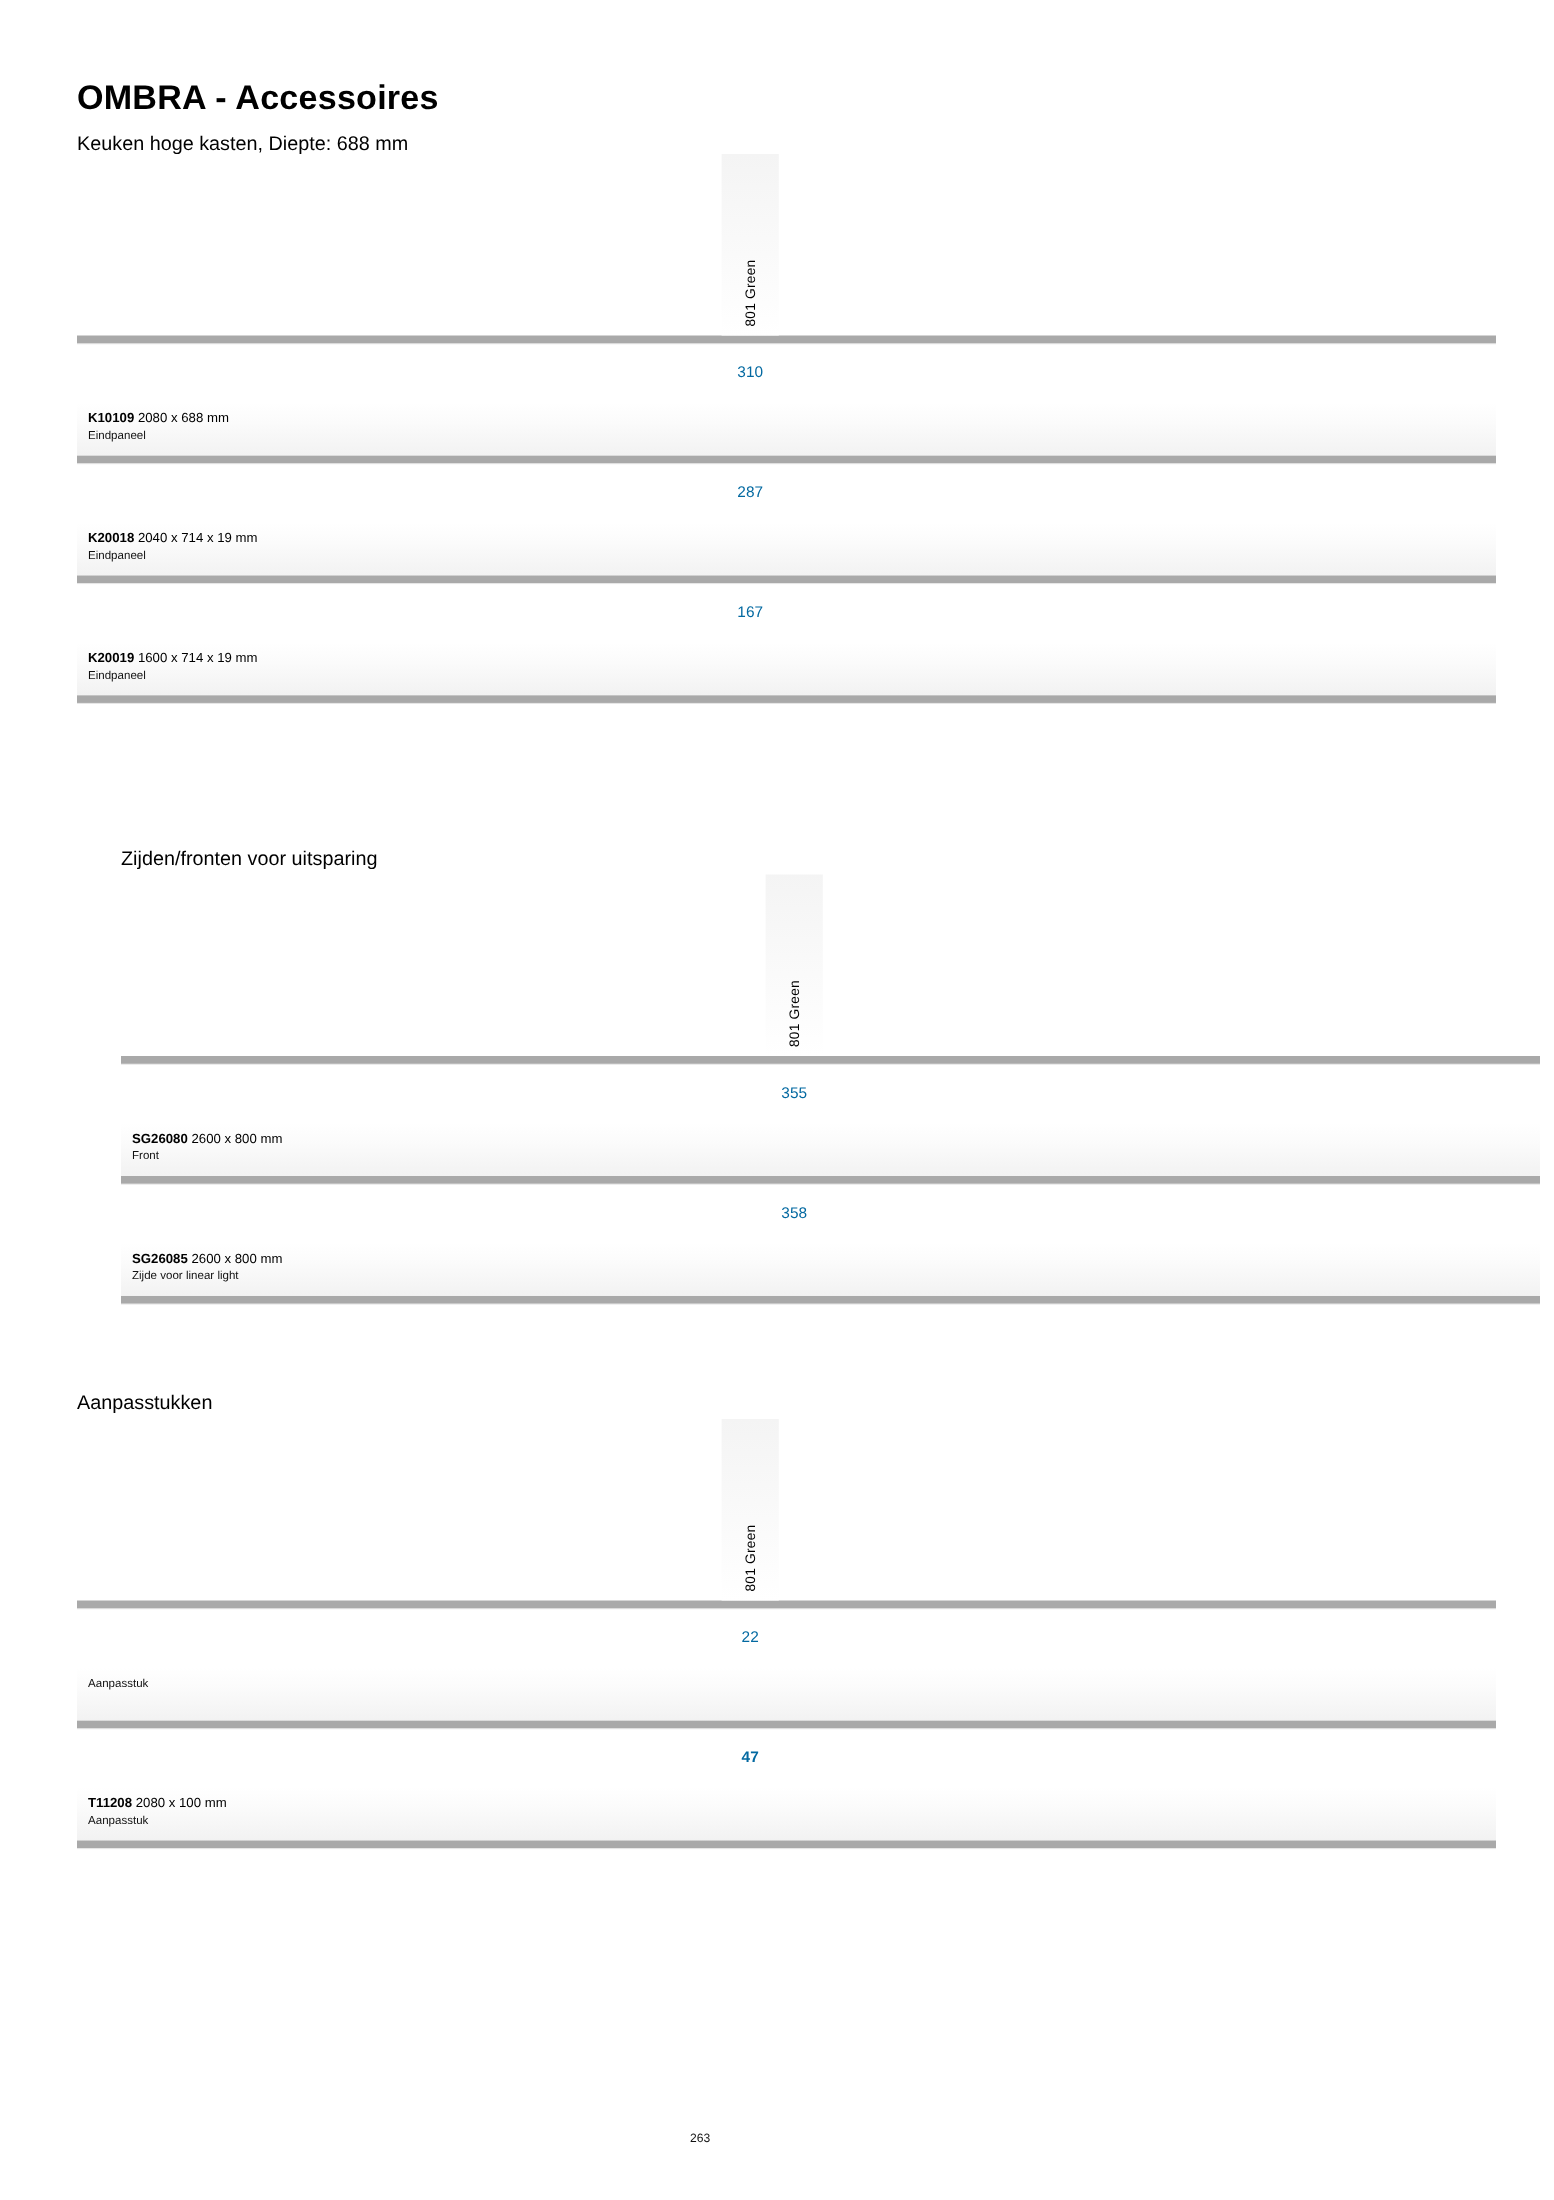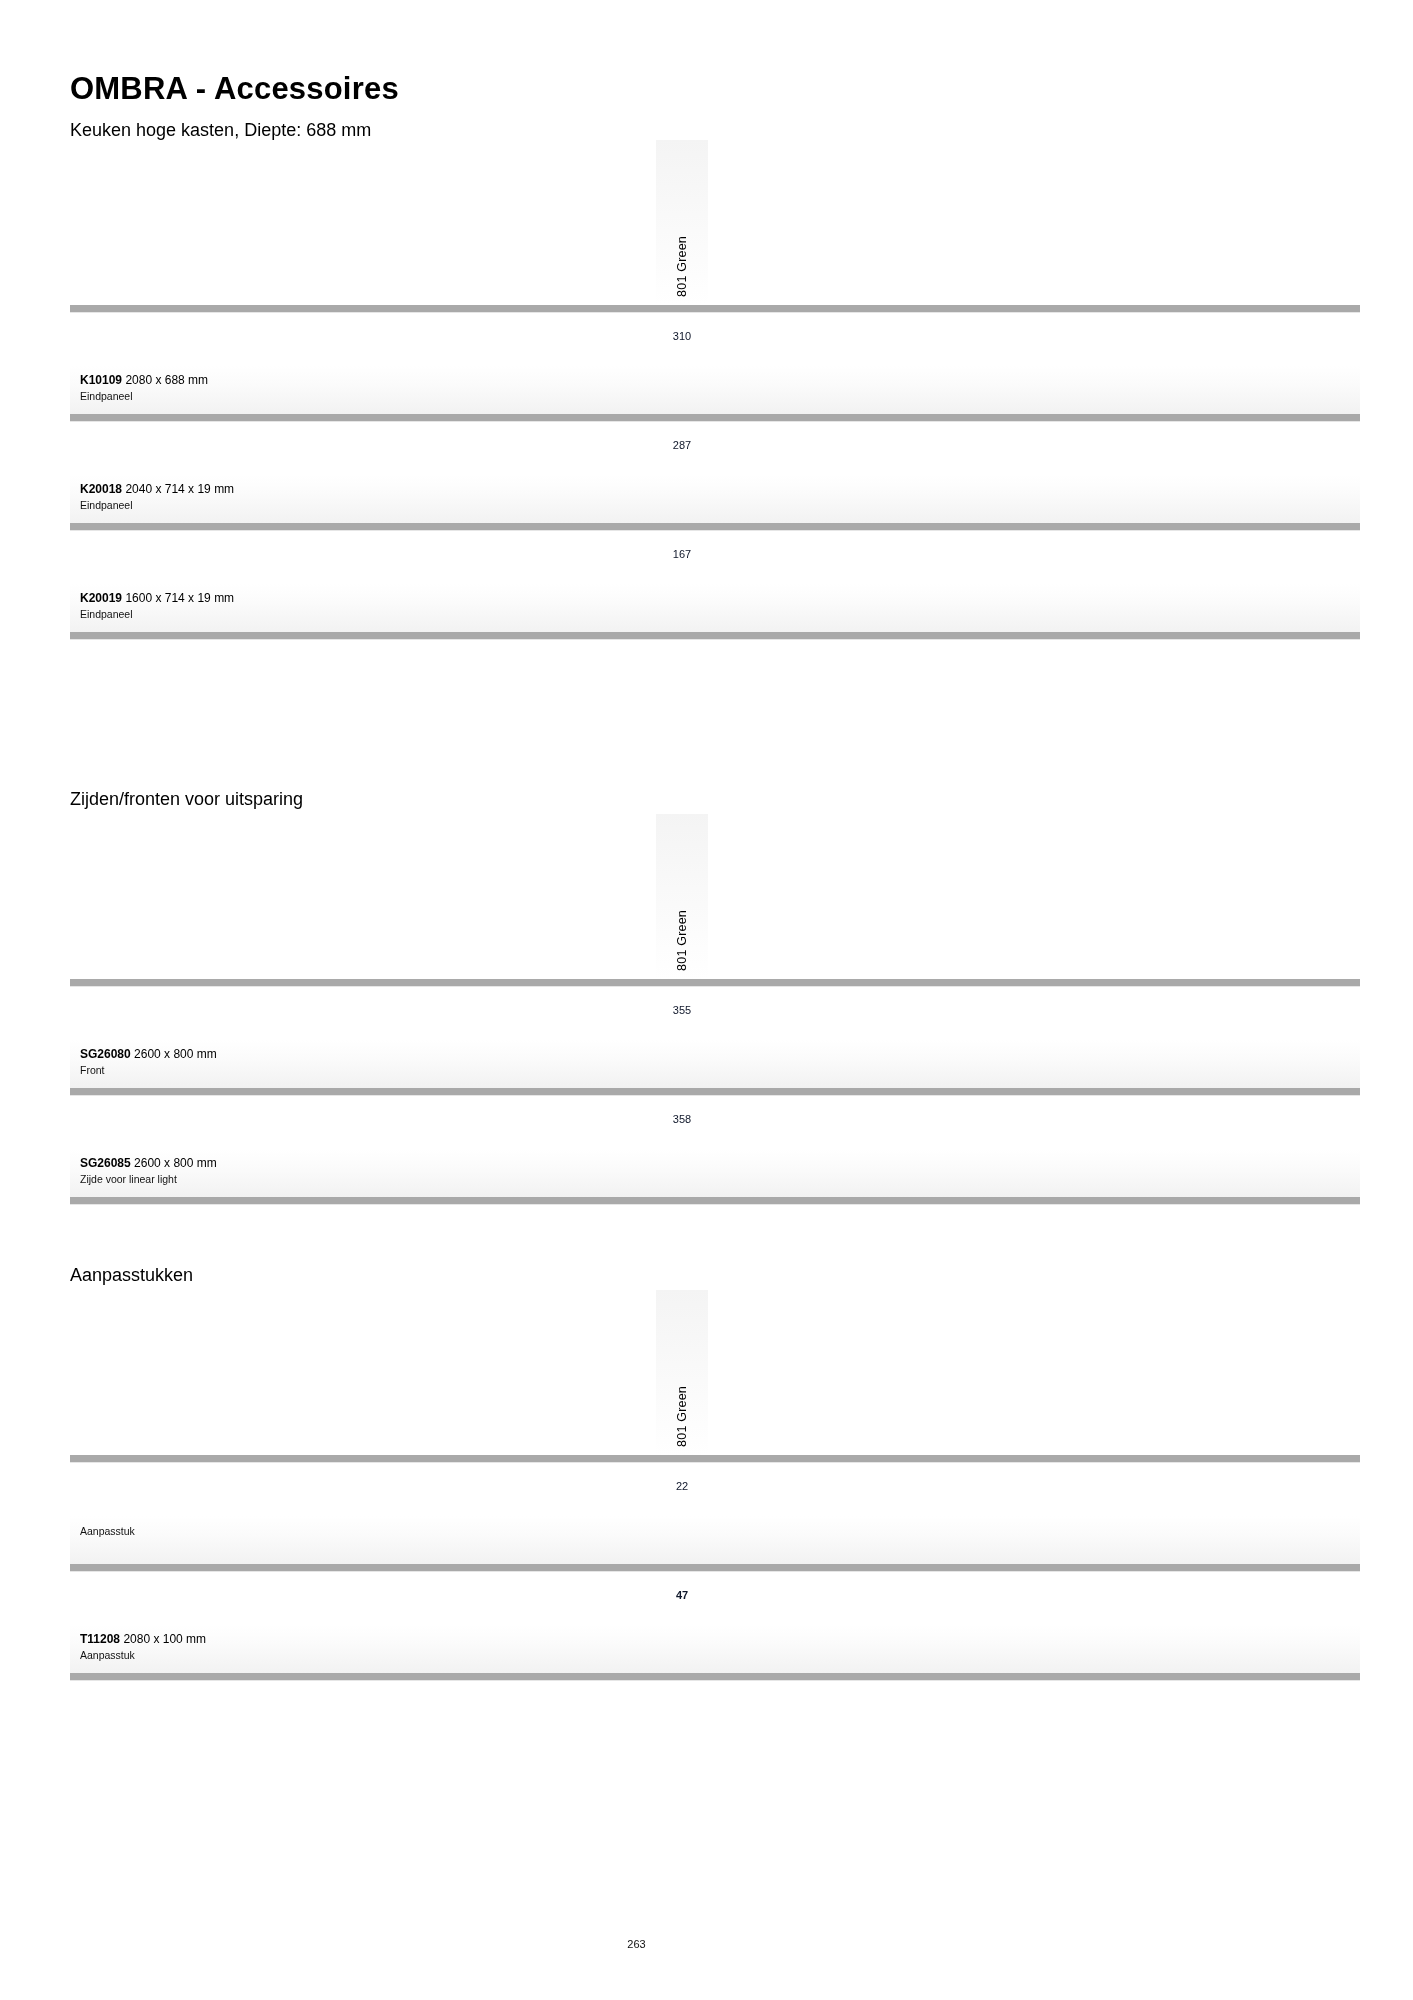--- a/index.html
+++ b/index.html
@@ -102,22 +102,22 @@
     position: relative;
     width: 1290px;
     height: 54px;
   }
 
   .value-cell {
     position: absolute;
     top: 18px;
     width: 52px;
     text-align: center;
-    font-size: 11px;
-    color: #0f172a;
+    font-size: 14px;
+    color: #0369a1;
   }
 
   
   .product-band {
     position: relative;
     width: 1290px;
     height: 48px;
     background: linear-gradient(to bottom, #ffffff 0%, #fbfbfb 38%, #f2f2f2 100%);
     padding: 7px 0 0 10px;
   }
@@ -191,21 +191,21 @@
         <div class="rule"></div>
         <div class="value-row">
           <div class="value-cell" style="left: 586px;">167</div>
         </div>
         <div class="product-band">
           <div class="prod-title"><span class="prod-code">K20019</span> <span class="prod-dims">1600 x 714 x 19 mm</span></div>
           <div class="prod-sub">Eindpaneel</div>
         </div>
         <div class="rule"></div>
       </div>
-      <div class="section" style="top: 789px;">
+      <div class="section" style="top: 770px; margin-left: 40px;">
         <div class="section-heading">Zijden/fronten voor uitsparing</div>
         <div class="col-header-area">
           <div class="col-band" style="left: 586px;">
             <div class="col-label">801 Green</div>
           </div>
         </div>
         <div class="rule"></div>
         <div class="value-row">
           <div class="value-cell" style="left: 586px;">355</div>
         </div>

